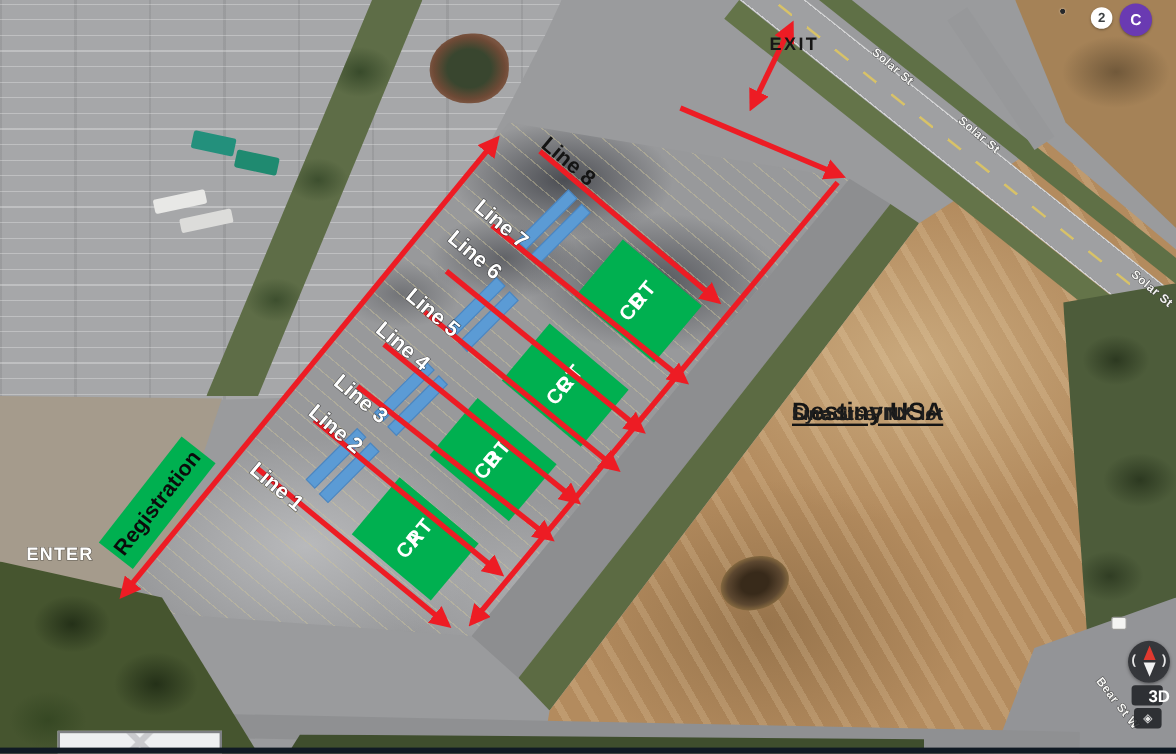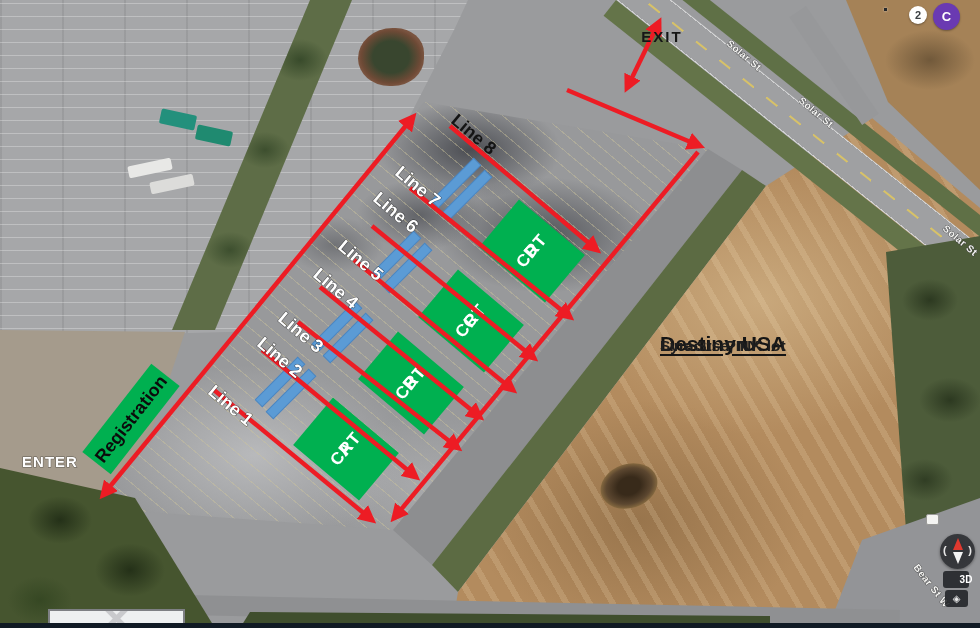--- a/index.html
+++ b/index.html
@@ -137,21 +137,21 @@
   .avatar span{position:static;}
   .compass{left:940px;top:534px;width:35px;height:35px;border-radius:50%;z-index:10;cursor:pointer;
     background:radial-gradient(closest-side,rgba(28,30,34,.82),rgba(28,30,34,.78));
     box-shadow:0 1px 3px rgba(0,0,0,.4);}
   .compass .nN{left:12.5px;top:4px;width:0;height:0;border-left:5px solid transparent;border-right:5px solid transparent;border-bottom:12px solid #e0392f;}
   .compass .nS{left:12.5px;top:18px;width:0;height:0;border-left:5px solid transparent;border-right:5px solid transparent;border-top:12px solid #f2f2f2;}
   .compass .pl{left:3px;top:10px;color:#e8e8e8;font-size:11px;font-weight:bold;}
   .compass .pr{right:3px;top:10px;color:#e8e8e8;font-size:11px;font-weight:bold;}
   .btn3d{left:943px;top:571px;width:26px;height:17px;border-radius:3px;z-index:10;cursor:pointer;
     background:rgba(28,30,34,.85);display:flex;align-items:center;justify-content:center;
-    color:#fff;font-size:10px;font-weight:bold;padding-left:20px;}
+    color:#fff;font-size:14px;font-weight:bold;padding-left:20px;}
   .btn3d span{position:static;}
   .btndia{left:945px;top:590px;width:23px;height:17px;border-radius:3px;z-index:10;cursor:pointer;
     background:rgba(28,30,34,.85);display:flex;align-items:center;justify-content:center;
     color:#e8e8e8;font-size:10px;}
   .btndia span{position:static;}
   .shield{left:926px;top:514px;width:13px;height:11px;border-radius:2px;background:#f4f4f2;border:1px solid #9a9a98;z-index:9;}
   .inset{left:48px;top:609px;width:137px;height:19px;border:2px solid #7e8084;background:
       linear-gradient(45deg, transparent 47%, #c9cacd 48% 52%, transparent 53%),
       linear-gradient(-45deg, transparent 47%, #c9cacd 48% 52%, transparent 53%),
       #eef0f1;z-index:10;cursor:pointer;}

